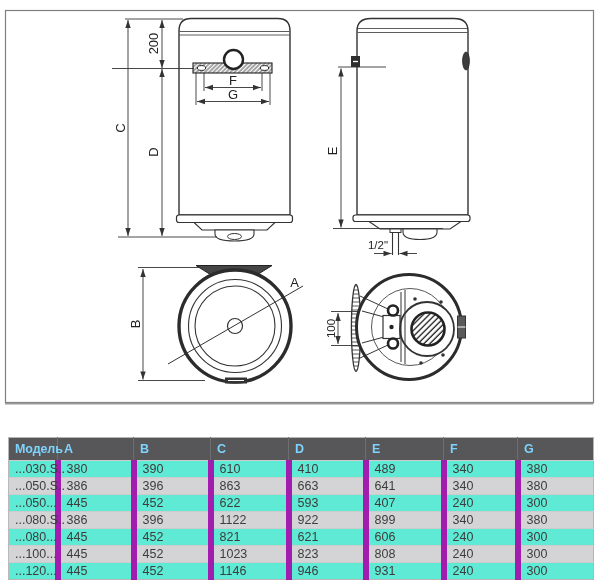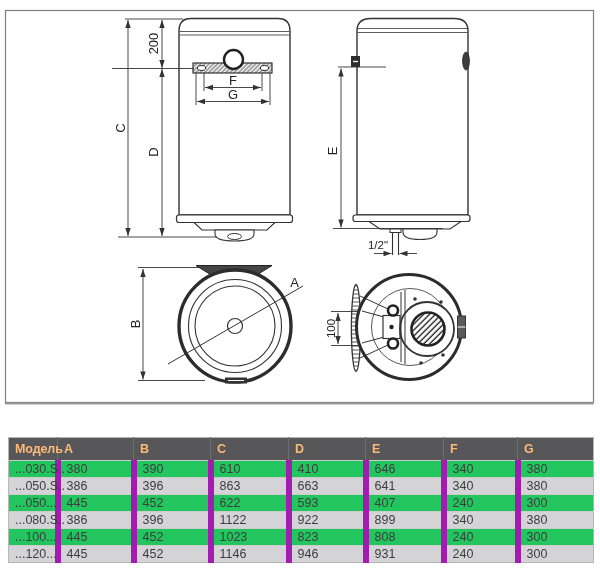--- a/index.html
+++ b/index.html
@@ -10,30 +10,30 @@
   }
   html,body{margin:0;padding:0;background:#ffffff;}
   .page{position:relative;width:600px;height:587px;background:#fff;overflow:hidden;
         font-family:"Liberation Sans",sans-serif;}
   .drawing-wrap{position:absolute;left:0;top:0;width:600px;height:430px;}
   svg text.dim{font-family:"Liberation Sans",sans-serif;font-size:13px;fill:#222;}
   svg text.dim-small{font-family:"Liberation Sans",sans-serif;font-size:11.5px;fill:#222;}
 
   table.spec{position:absolute;left:8px;top:437px;width:585px;border-collapse:collapse;
              table-layout:fixed;font-size:12.5px;}
-  table.spec th{background:var(--table-header-bg);color:#fdba74;font-weight:bold;
+  table.spec th{background:var(--table-header-bg);color:#7dd3fc;font-weight:bold;
                 text-align:left;height:20px;padding:1px 6px;border-left:1px solid #6e6e71;
                 font-size:12.5px;letter-spacing:-0.1px;}
   table.spec th:first-child{border-left:none;}
   table.spec td{height:16px;padding:0 6px;color:#3d3d3d;line-height:16px;
                 border-left:6px solid #a21caf;border-top:1px solid #cscsc;}
   table.spec td{border-top:1px solid #cccccc;}
   table.spec td:first-child{border-left:1px solid #b9b9b9;}
   table.spec{border:1px solid #b5b5b5;}
-  table.spec tbody tr{background:#22c55e;}
+  table.spec tbody tr{background:#5eead4;}
   table.spec tbody tr:nth-child(even){background:var(--table-stripe);}
 </style>
 </head>
 <body>
 
 <div class="page">
 
   <div class="drawing-wrap">
   <svg width="600" height="430" viewBox="0 0 600 430">
     <defs>
@@ -182,21 +182,21 @@
         <th>G</th>
       </tr>
     </thead>
     <tbody>
         <tr>
           <td>...030.S..</td>
           <td>380</td>
           <td>390</td>
           <td>610</td>
           <td>410</td>
-          <td>646</td>
+          <td>489</td>
           <td>340</td>
           <td>380</td>
         </tr>
         <tr>
           <td>...050.S..</td>
           <td>386</td>
           <td>396</td>
           <td>863</td>
           <td>663</td>
           <td>641</td>
@@ -217,20 +217,30 @@
           <td>...080.S..</td>
           <td>386</td>
           <td>396</td>
           <td>1122</td>
           <td>922</td>
           <td>899</td>
           <td>340</td>
           <td>380</td>
         </tr>
         <tr>
+          <td>...080...</td>
+          <td>445</td>
+          <td>452</td>
+          <td>821</td>
+          <td>621</td>
+          <td>606</td>
+          <td>240</td>
+          <td>300</td>
+        </tr>
+        <tr>
           <td>...100...</td>
           <td>445</td>
           <td>452</td>
           <td>1023</td>
           <td>823</td>
           <td>808</td>
           <td>240</td>
           <td>300</td>
         </tr>
         <tr>

